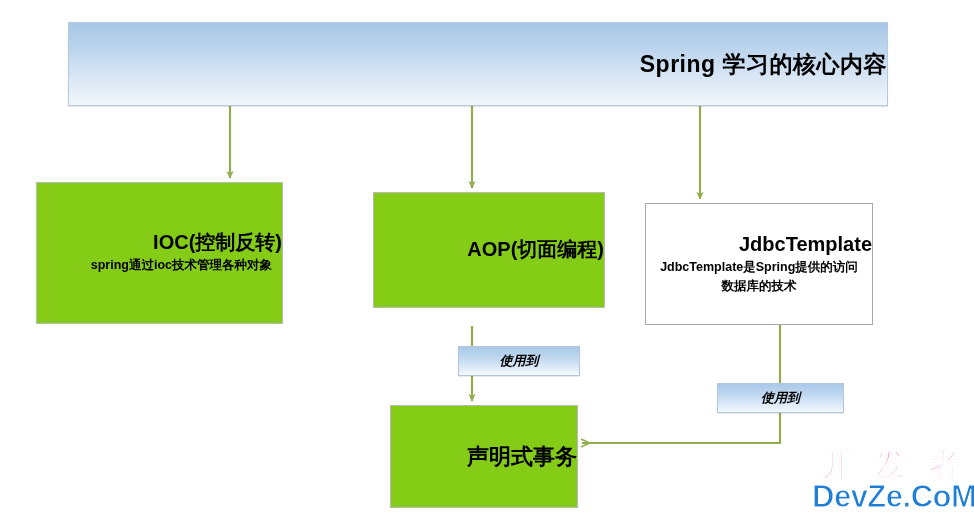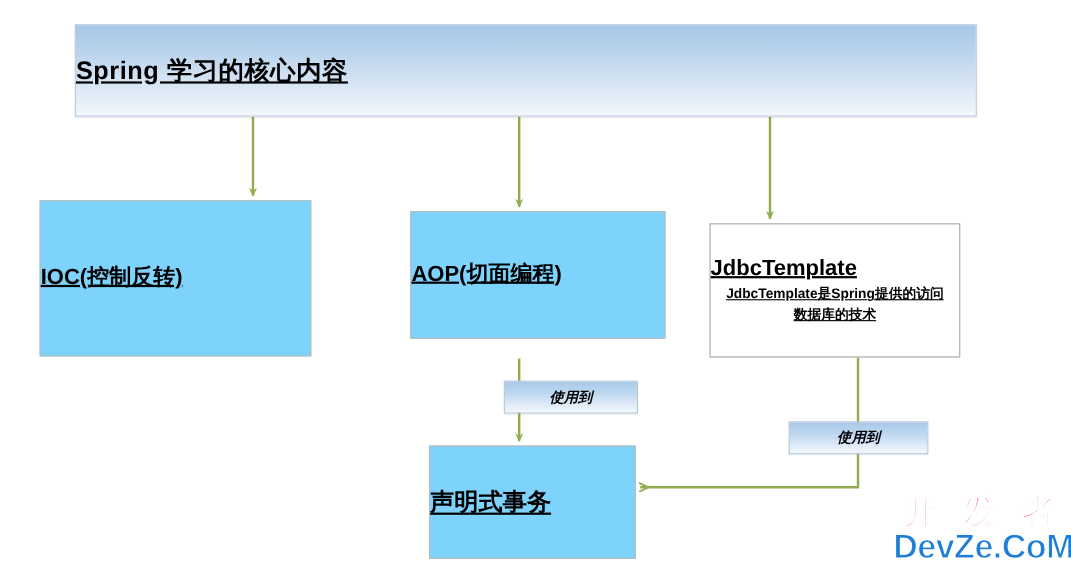--- a/index.html
+++ b/index.html
@@ -29,42 +29,41 @@
     height: 516px;
     pointer-events: none;
   }
 
   
   .node {
     position: absolute;
     box-sizing: border-box;
     display: flex;
     flex-direction: column;
-    align-items: flex-start;
+    align-items: flex-end;
     justify-content: center;
     text-align: center;
-    text-decoration: underline;
   }
 
   
   .title-banner {
     background: linear-gradient(to bottom, #a7c7e7 0%, #b9d3ec 28%, #d5e4f4 62%, #f2f7fc 100%);
     border: 1px solid #b6c9dd;
     box-shadow: 0 1px 1px rgba(0,0,0,0.10);
   }
   .title-text {
     font-size: 23px;
     font-weight: bold;
     color: #000000;
     letter-spacing: 0.5px;
   }
 
   
   .box-peach {
-    background: #7dd3fc;
+    background: #84cc16;
     border: 1px solid #b9b9b9;
   }
   
   .box-white {
     background: #ffffff;
     border: 1px solid #a6a6a6;
   }
 
   .node-title {
     font-size: 20px;
@@ -154,20 +153,21 @@
 
     <path d="M780,325 L780,443 L582,443" fill="none" stroke="#93ad4e" stroke-width="2.2" stroke-linejoin="miter" marker-end="url(#arrowOpen)"></path>
   </svg>
 
   <div class="node title-banner" style="left:68px; top:22px; width:820px; height:84px;">
     <div class="title-text">Spring 学习的核心内容</div>
   </div>
 
   <div class="node box-peach" style="left:36px; top:182px; width:247px; height:142px;">
     <div class="node-title">IOC(控制反转)</div>
+    <div class="node-desc">spring通过ioc技术管理各种对象</div>
   </div>
 
   <div class="node box-peach" style="left:373px; top:192px; width:232px; height:116px;">
     <div class="node-title">AOP(切面编程)</div>
   </div>
 
   <div class="node box-white" style="left:645px; top:203px; width:228px; height:122px;">
     <div class="node-title">JdbcTemplate</div>
     <div class="node-desc">JdbcTemplate是Spring提供的访问数据库的技术</div>
   </div>

